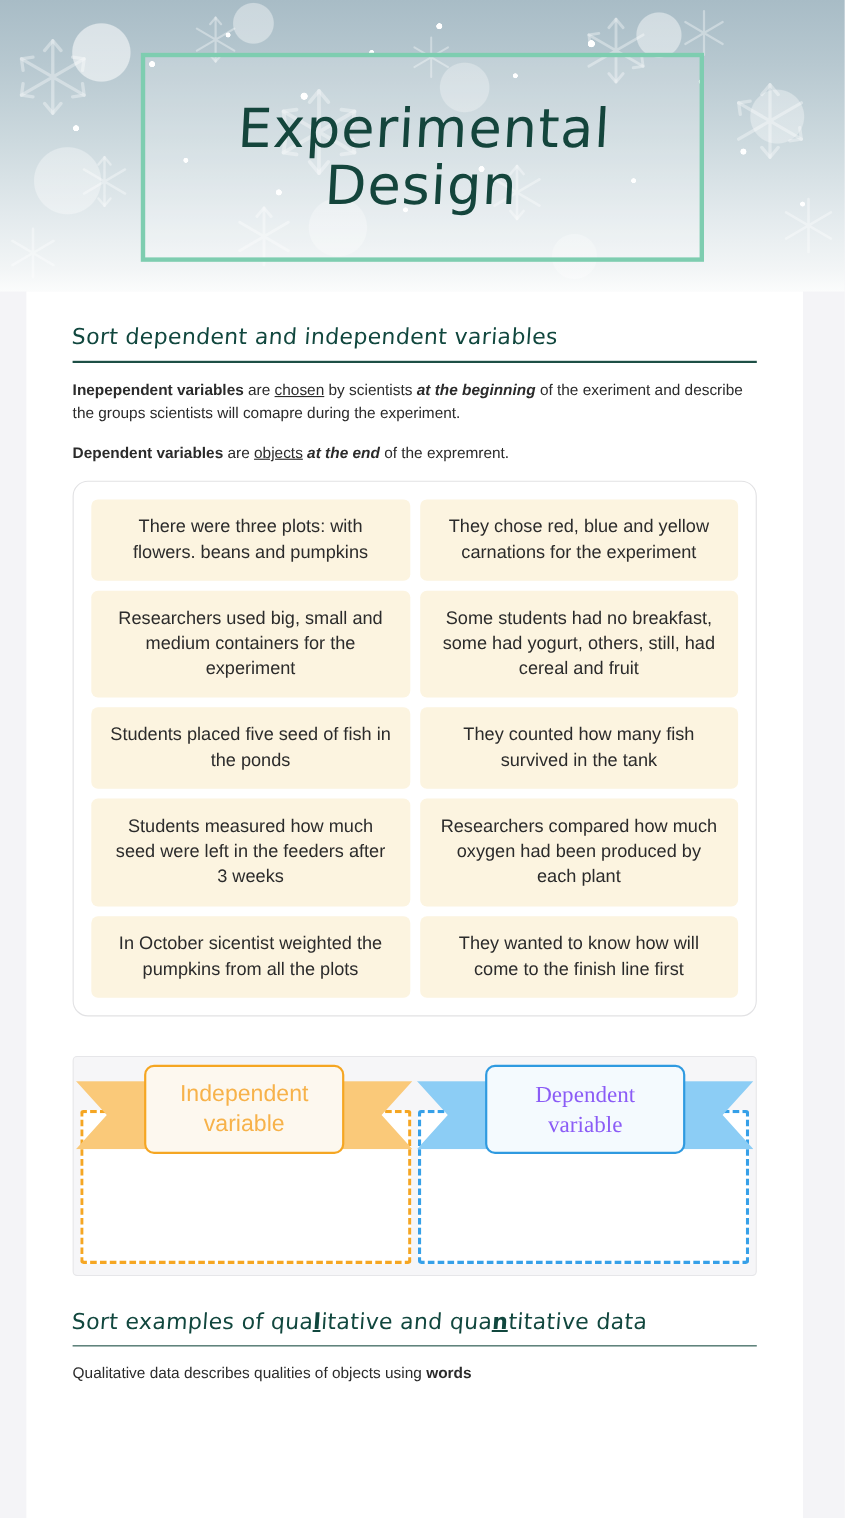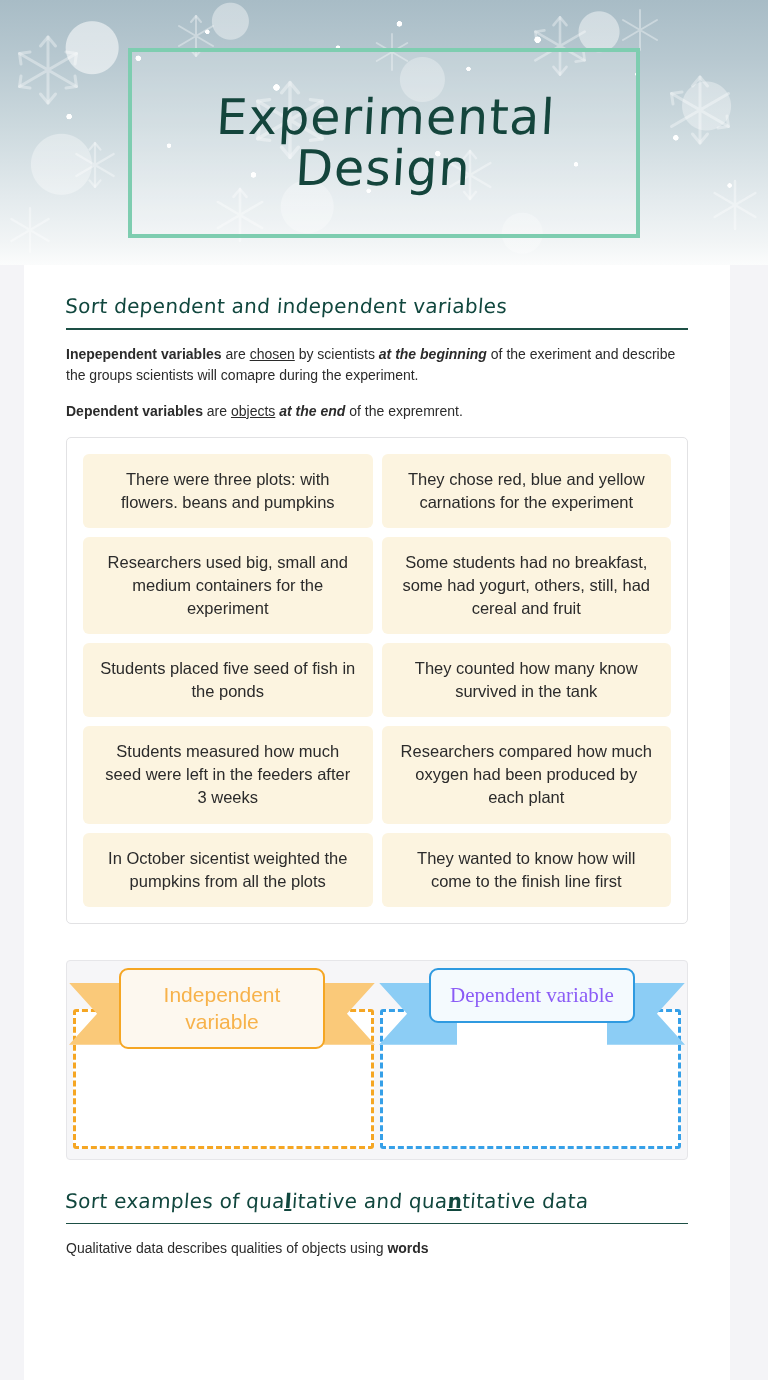--- a/index.html
+++ b/index.html
@@ -125,21 +125,21 @@
     color: #2b2b2b;
     margin-bottom: 14px;
   }
   .body-text b { font-weight: bold; }
   .body-text u { text-decoration: underline; }
   .body-text .bi { font-weight: bold; font-style: italic; }
 
   
   .card-panel {
     border: 1px solid #e2e2e4;
-    border-radius: 5px;
+    border-radius: 14px;
     padding: 16px;
     margin-top: 6px;
   }
   .card-grid {
     display: grid;
     grid-template-columns: 1fr 1fr;
     gap: 9px 9px;
     align-items: stretch;
   }
   .card {
@@ -207,21 +207,21 @@
     clip-path: polygon(0 0, 100% 0, 100% 100%, 0 100%, 36% 50%);
   }
   .tail.right {
     right: 2px;
     clip-path: polygon(0 0, 100% 0, 64% 50%, 100% 100%, 0 100%);
   }
   .ribbon-label {
     position: relative;
     z-index: 2;
     pointer-events: auto;
-    width: 206px;
+    width: 182px;
     padding: 12px 8px;
     border: 2.5px solid #f5a623;
     border-radius: 9px;
     background: #fdf8ef;
     text-align: center;
     font-size: 21px;
     line-height: 1.28;
     color: #f7b24a;
   }
   .ribbon-label.blue {
@@ -312,21 +312,21 @@
     <b>Dependent variables</b><span> are </span><u>objects</u><span> </span><span class="bi">at the end</span><span> of the expremrent.</span>
   </p>
 
   <div class="card-panel">
     <div class="card-grid">
       <div class="card">There were three plots: with flowers. beans and pumpkins</div>
       <div class="card">They chose red, blue and yellow carnations for the experiment</div>
       <div class="card">Researchers used big, small and medium containers for the experiment</div>
       <div class="card">Some students had no breakfast, some had yogurt, others, still, had cereal and fruit</div>
       <div class="card">Students placed five seed of fish in the ponds</div>
-      <div class="card">They counted how many know survived in the tank</div>
+      <div class="card">They counted how many fish survived in the tank</div>
       <div class="card">Students measured how much seed were left in the feeders after 3 weeks</div>
       <div class="card">Researchers compared how much oxygen had been produced by each plant</div>
       <div class="card">In October sicentist weighted the pumpkins from all the plots</div>
       <div class="card">They wanted to know how will come to the finish line first</div>
     </div>
   </div>
 
   <div class="drop-panel">
     <div class="zones">
       <div class="zone"></div>

